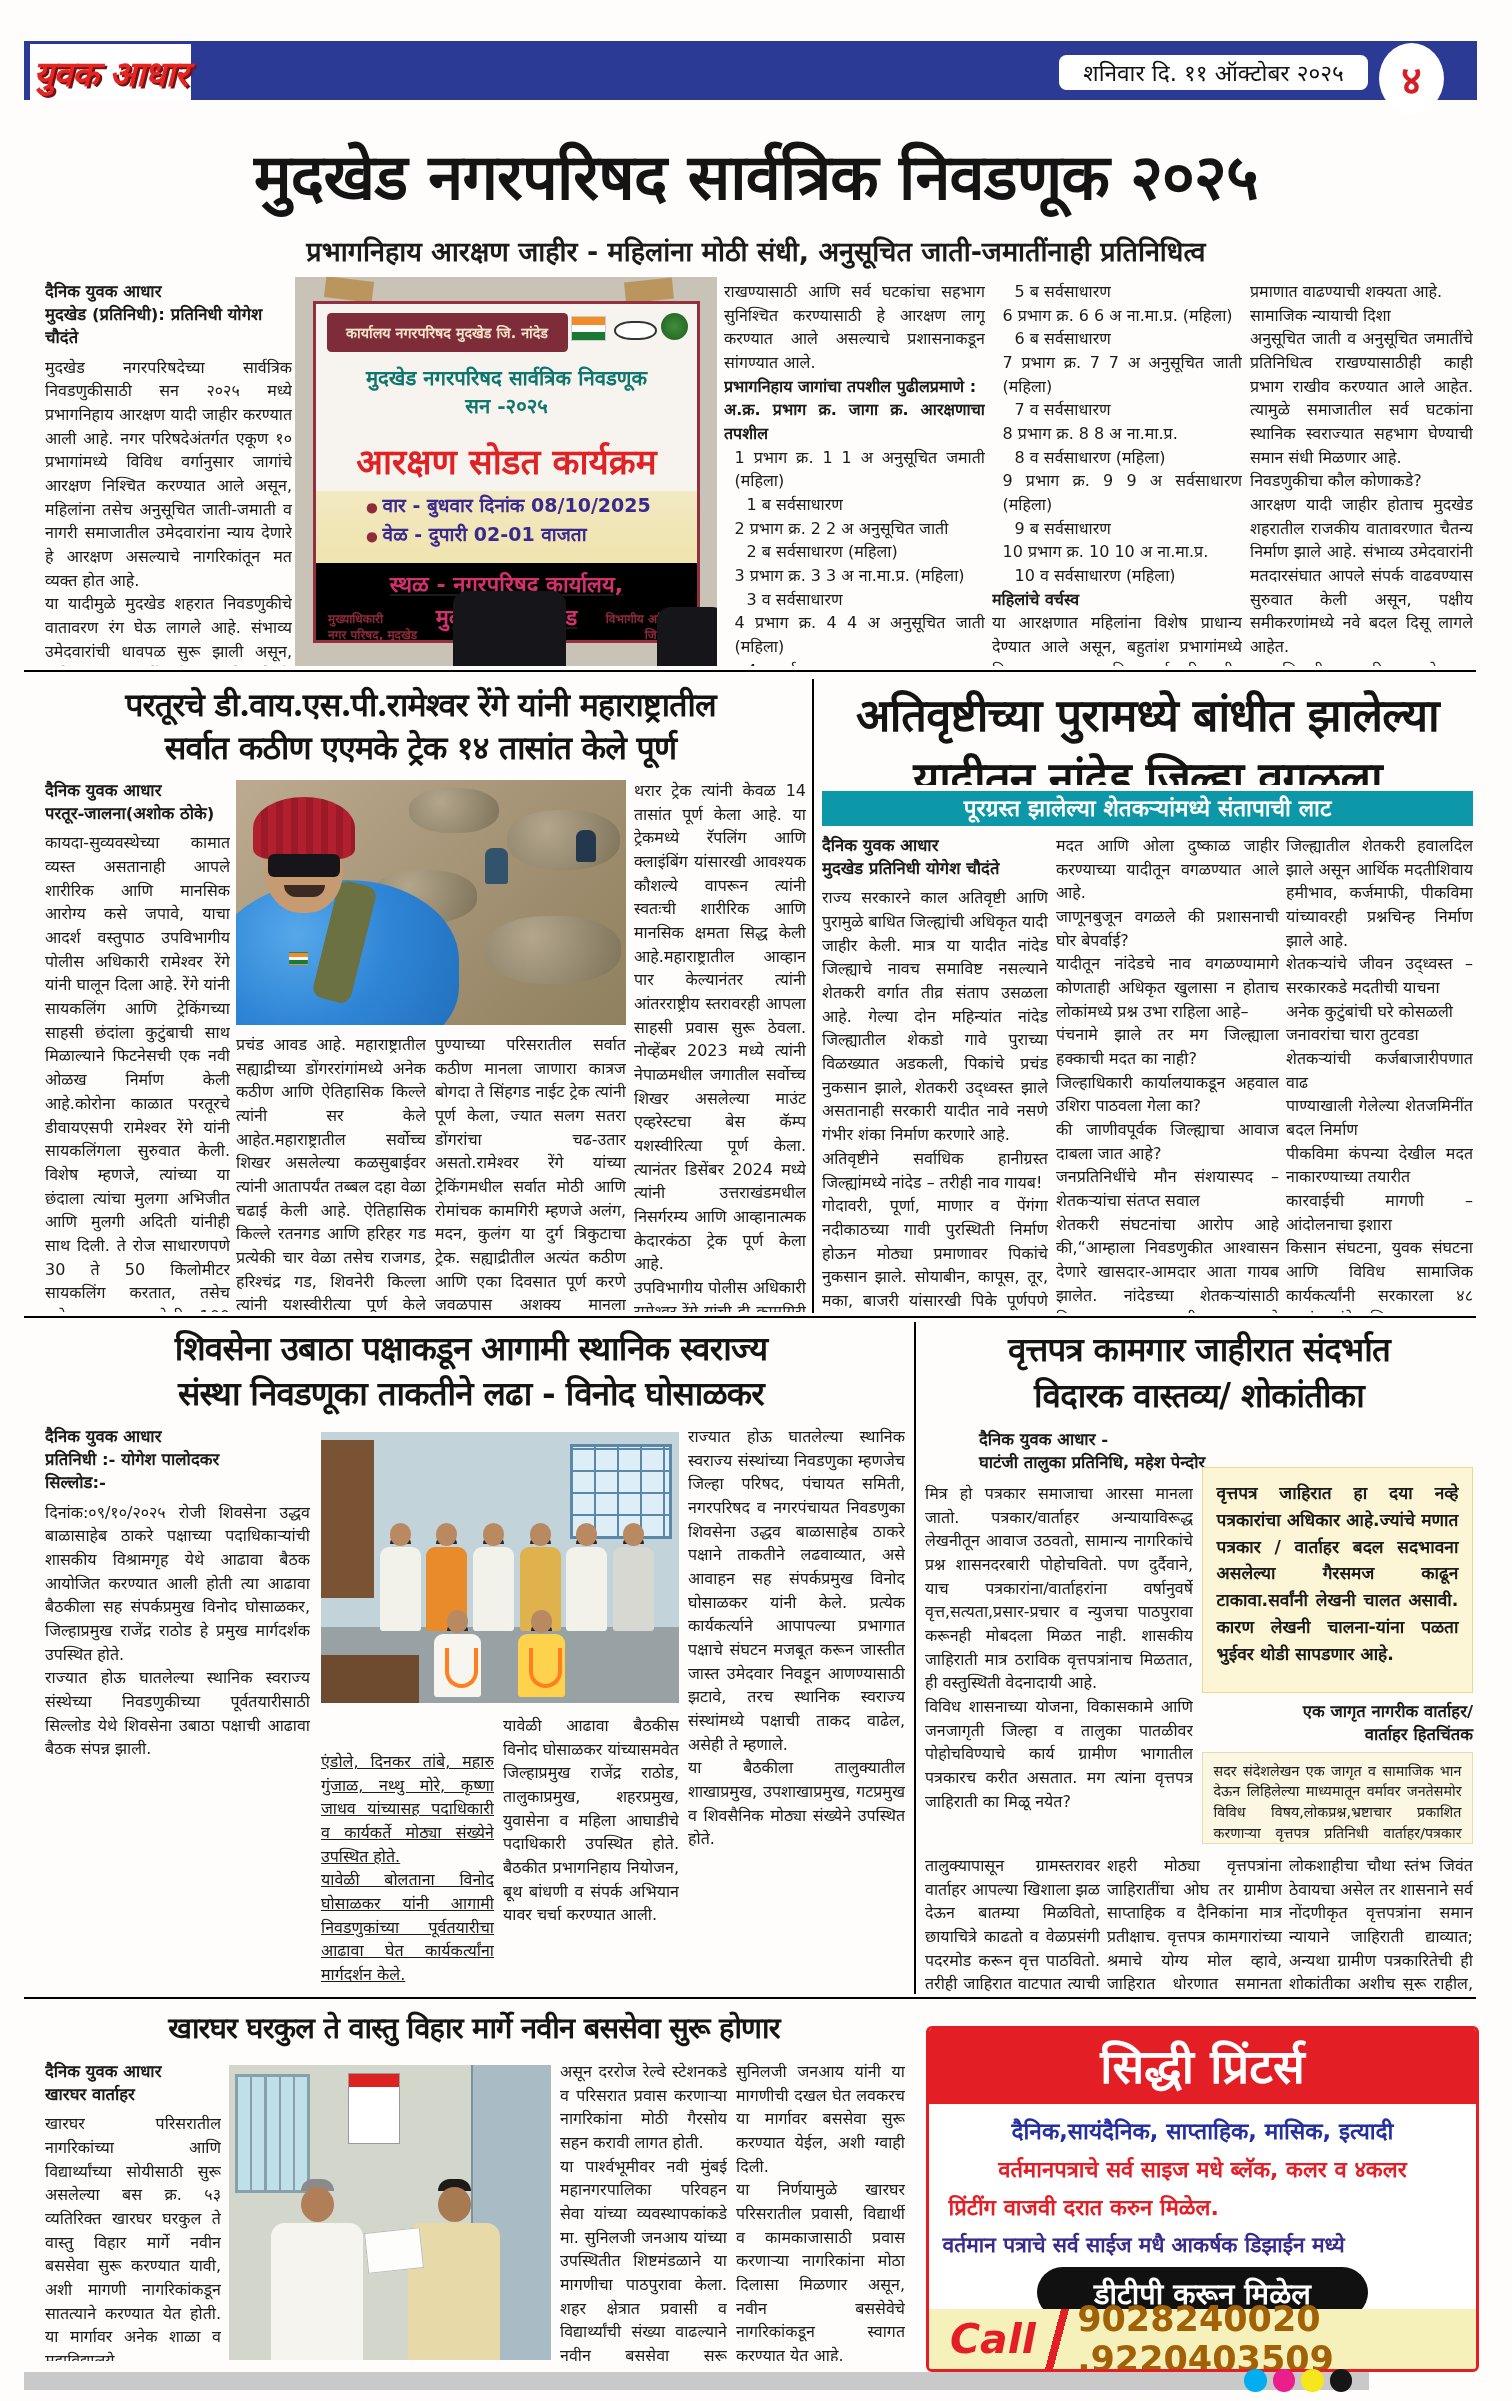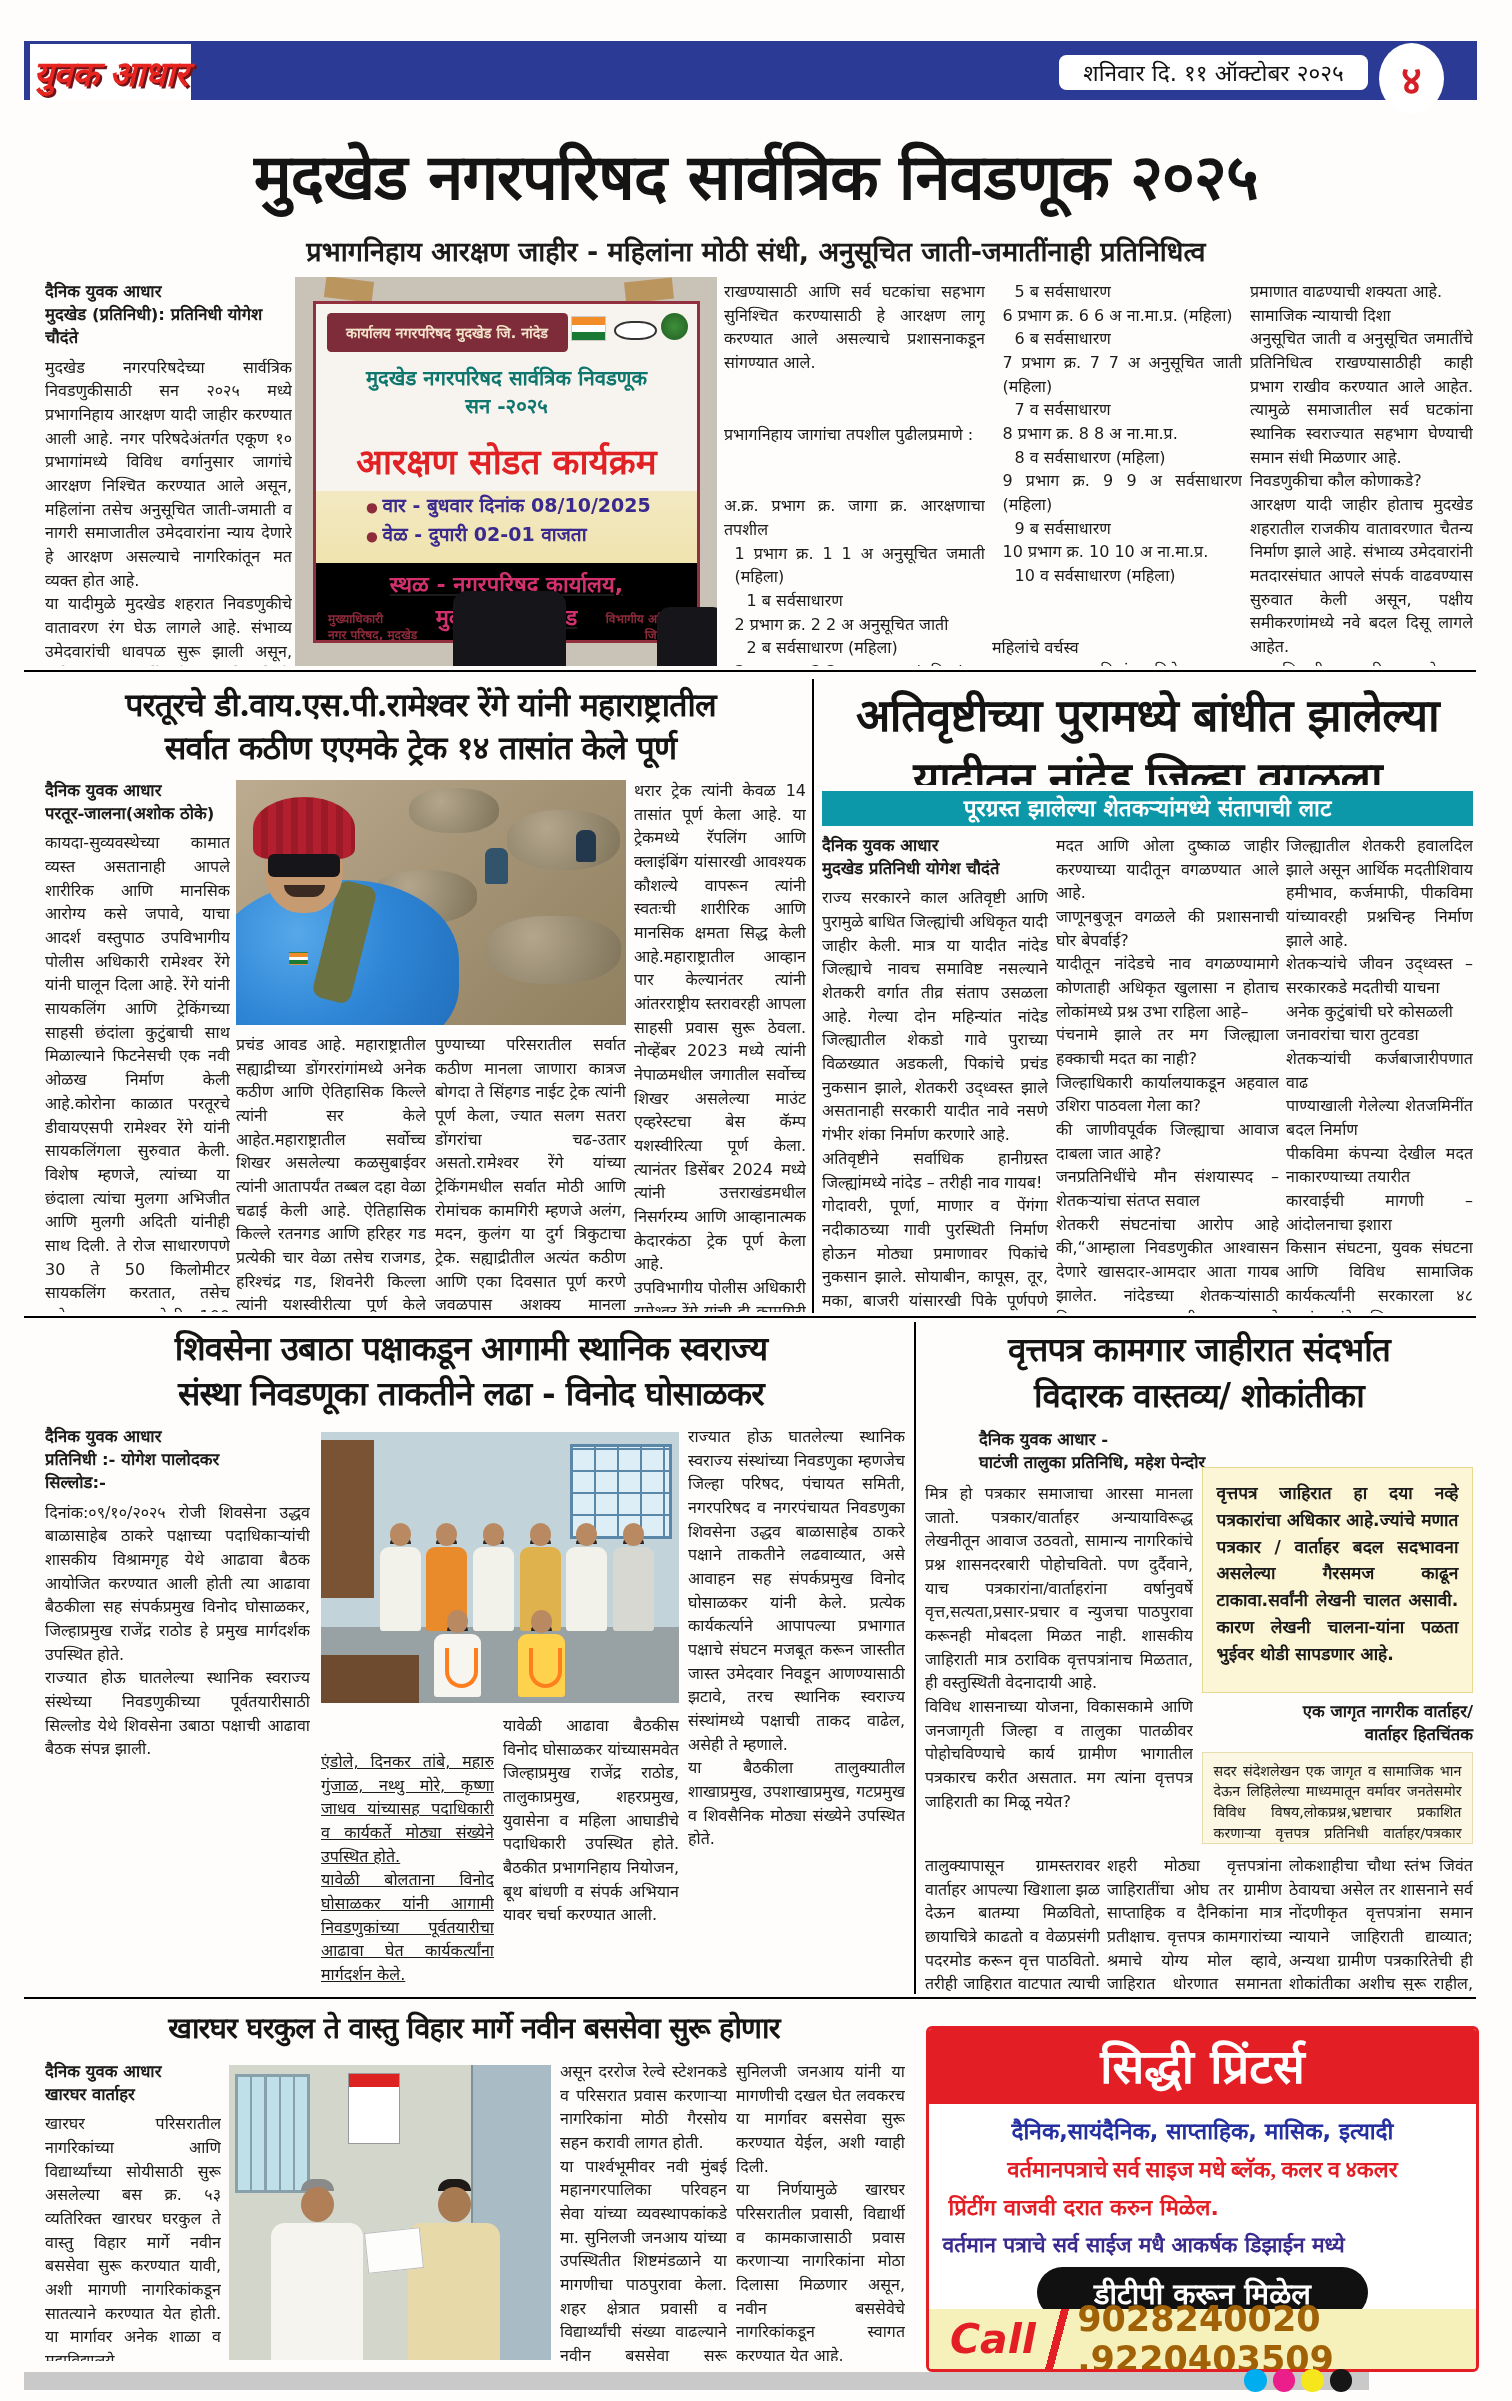--- a/index.html
+++ b/index.html
@@ -9,21 +9,21 @@
   .col{font-size:16px;line-height:1.48;text-align:justify;overflow:hidden;white-space:pre-line;}
   .byline{font-weight:700;font-size:16.6px;line-height:1.4;white-space:pre-line;margin-bottom:6px;}
   .headline{font-family:"DejaVu Serif","Liberation Serif",serif;font-weight:800;text-align:center;
             color:#141414;white-space:pre-line;overflow:hidden;letter-spacing:-0.8px;}
   .subhead{font-weight:700;text-align:center;overflow:hidden;}
   .hr{position:absolute;background:#000;height:2.3px;}
   .vr{position:absolute;background:#000;width:1.5px;}
   .strap{position:absolute;background:#0d98aa;color:#fff;font-weight:700;text-align:center;overflow:hidden;}
   .list-item{padding-left:22.6px;}
   .list-item.major{padding-left:10.5px;}
-  .colhead{font-weight:400;margin-top:48px;}
+  .colhead{font-weight:700;}
   
   .band{background:#2b3a94;}
   .logobox{background:#fff;display:flex;align-items:center;justify-content:center;}
   .logotext{color:#e62420;font-weight:800;font-style:italic;font-size:35px;
             text-shadow:2.3px 2.3px 0 #701318;letter-spacing:-0.8px;}
   .datepill{background:#fff;border-radius:7.5px;display:flex;align-items:center;justify-content:center;
             font-weight:400;font-size:22.6px;color:#111;}
   .pagecircle{background:#fff;border-radius:50%;display:flex;align-items:center;justify-content:center;
               color:#d41f26;font-weight:800;font-size:39px;}
   
@@ -80,21 +80,21 @@
   .yellowbox{background:#fdf6d6;border:0.8px solid #e7d98f;font-weight:700;font-size:17.3px;line-height:1.55;
              padding:12px 13.6px;text-align:justify;white-space:pre-line;overflow:hidden;}
   .creambox{background:#fbf7e2;border:0.8px solid #e7dcb0;font-size:14.3px;line-height:1.45;
             padding:7.5px 10.5px;text-align:justify;white-space:pre-line;overflow:hidden;}
   .attribution{font-weight:700;font-size:16.6px;text-align:right;white-space:pre-line;}
   
   .ad{border:3.8px solid #e31e24;border-radius:6px;background:#fff;overflow:hidden;}
   .ad-head{background:#e31e24;color:#fff;font-weight:800;font-size:47px;text-align:center;
            font-family:"DejaVu Serif","Liberation Serif",serif;height:75px;line-height:75px;}
   .ad-l1{color:#2430a0;font-weight:800;font-size:22.6px;text-align:center;margin-top:10.5px;}
-  .ad-l2{color:#e31e24;font-weight:800;font-size:22px;text-align:center;margin-top:7.5px;font-family:Liberation Serif, serif;}
+  .ad-l2{color:#e31e24;font-weight:800;font-size:22px;text-align:center;margin-top:7.5px;}
   .ad-l3{color:#e31e24;font-weight:800;font-size:22px;margin:7.5px 0 0 19.6px;}
   .ad-l4{color:#3b2a8e;font-weight:800;font-size:21px;margin:9px 0 0 13.6px;}
   .ad-pill{background:#111;color:#fff;font-weight:800;font-size:29px;border-radius:25.6px;
            width:331px;margin:9px auto 0;text-align:center;padding:6px 0;}
   .ad-strip{position:absolute;bottom:0;left:0;right:0;height:60px;background:#f6f0ba;display:flex;align-items:center;}
   .ad-call{color:#e31e24;font-weight:800;font-style:italic;font-size:41px;padding-left:21px;}
   .ad-slash{width:53px;height:100%;background:linear-gradient(105deg,transparent 44%,#e31e24 44% 58%,transparent 58%);}
   .ad-phones{color:#a16207;font-weight:800;font-size:35px;}
   .footerbar{position:absolute;background:#c9c9c9;}
   .dot{width:22.6px;height:22.6px;border-radius:50%;display:inline-block;margin-right:6px;}

